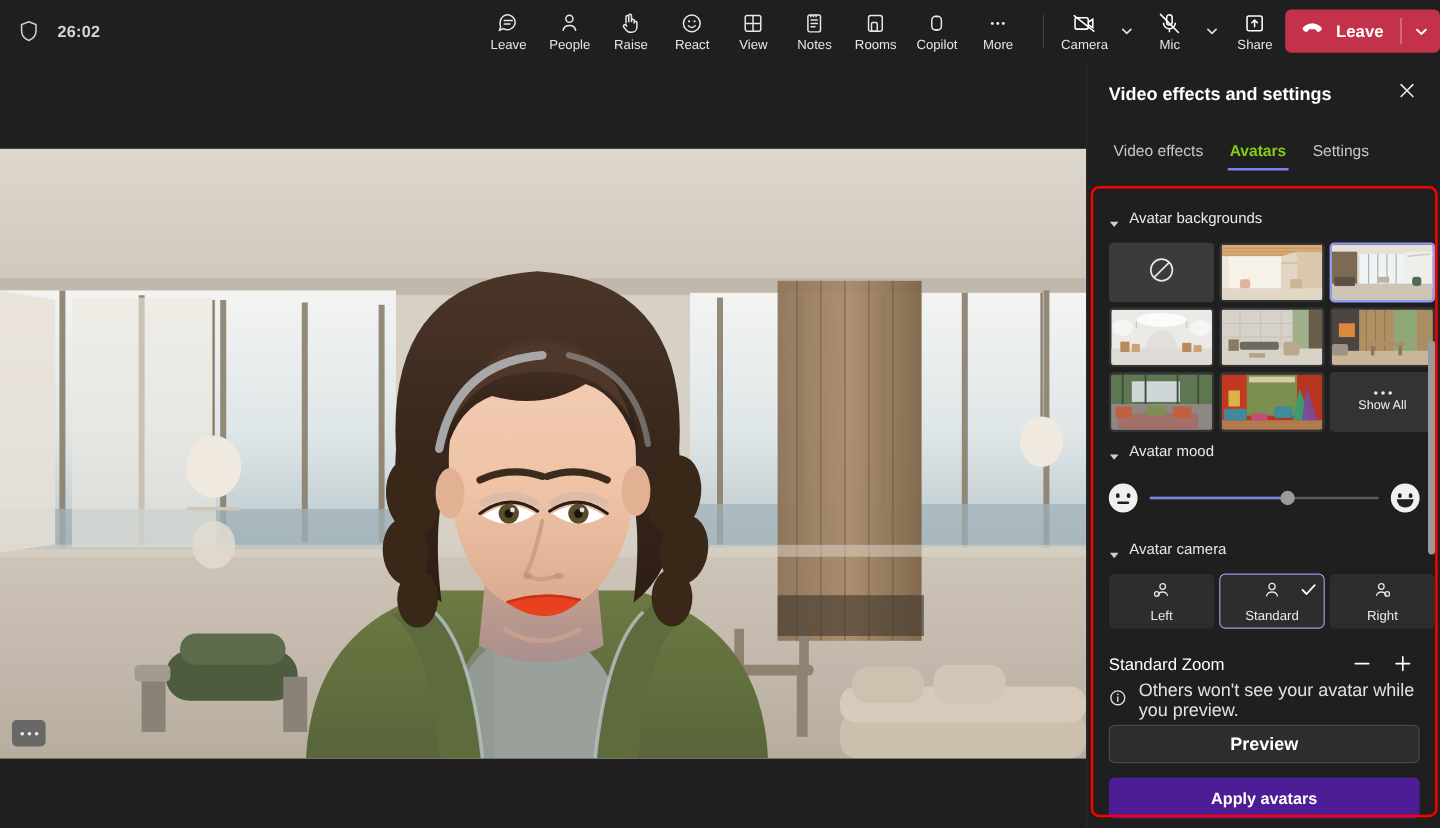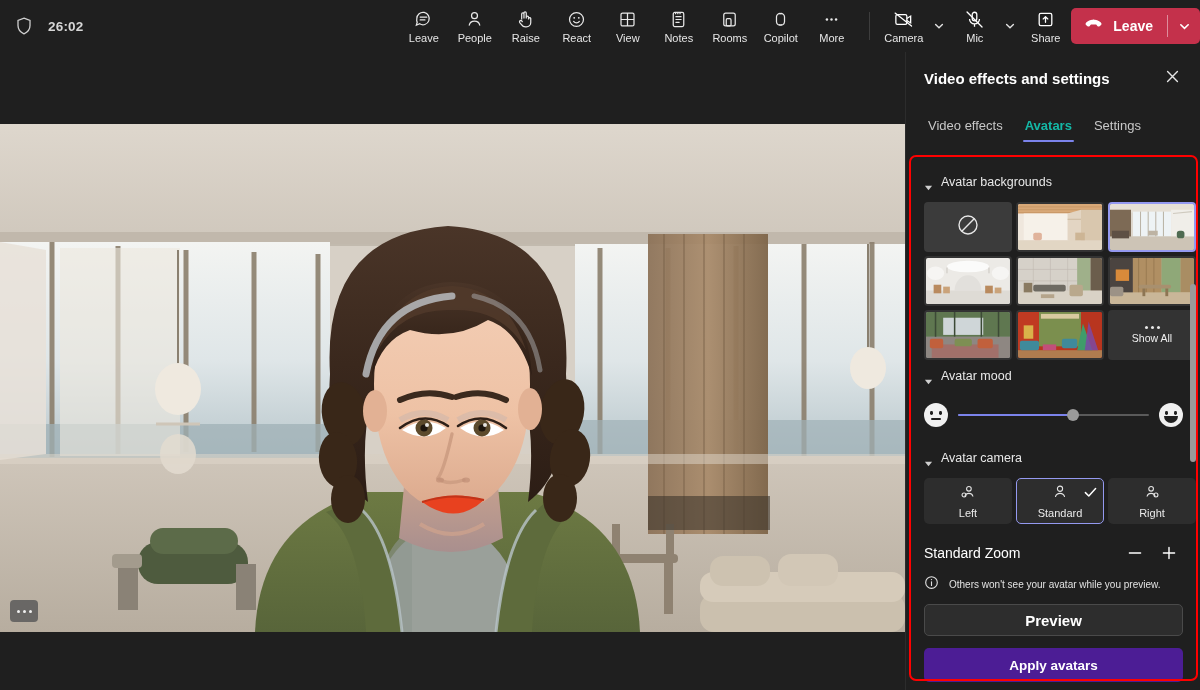--- a/index.html
+++ b/index.html
@@ -80,21 +80,21 @@
   .close-btn {
     width: 28px; height: 28px; display: flex; align-items: center; justify-content: center;
     border-radius: 4px; cursor: pointer;
   }
 
   .tabs { display: flex; align-items: flex-end; height: 38px; padding: 0 14px; gap: 6px; }
   .tab {
     position: relative; height: 34px; padding: 0 8px; display: flex; align-items: center;
     color: #c7c7c7; font-size: 13px; cursor: pointer; border-radius: 4px 4px 0 0;
   }
-  .tab.active { color: #14b8a6; font-weight: 700; }
+  .tab.active { color: #84cc16; font-weight: 700; }
   .tab.active::after {
     content: ""; position: absolute; left: 6px; right: 6px; bottom: 0;
     height: 2.5px; background: #7b83eb; border-radius: 2px;
   }
 
   
   .highlight {
     position: absolute; left: 3px; top: 103px; width: 289px; height: 526px;
     border: 2.5px solid #ff0000; border-radius: 7px; pointer-events: none; z-index: 30;
   }
@@ -168,21 +168,21 @@
     width: 28px; height: 28px; display: flex; align-items: center; justify-content: center;
     border-radius: 4px; cursor: pointer;
   }
 
   
   .scrollbar { position: absolute; right: 4px; top: 232px; width: 6px; height: 178px; border-radius: 3px; background: #9a9a9a; cursor: pointer; }
 
   
   .panel-foot { position: absolute; left: 0; bottom: 0; width: 295px; padding: 0 18px 8px 18px; }
   .note-row { display: flex; align-items: center; gap: 10px; height: 32px; }
-  .note-text { color: #e2e2e2; font-size: 10px; }
+  .note-text { color: #e2e2e2; font-size: 15px; }
   .btn-preview {
     width: 100%; height: 32px; margin-top: 4px; border-radius: 5px;
     background: #2d2d2d; border: 1px solid #4a4a4a; color: #ffffff;
     font-size: 15px; font-weight: 700; cursor: pointer;
     font-family: "Liberation Sans", sans-serif;
   }
   .btn-apply {
     width: 100%; height: 34px; margin-top: 12px; border-radius: 5px;
     background: #4c1d95; border: none; color: #ffffff;
     font-size: 13.5px; font-weight: 700; cursor: pointer;

